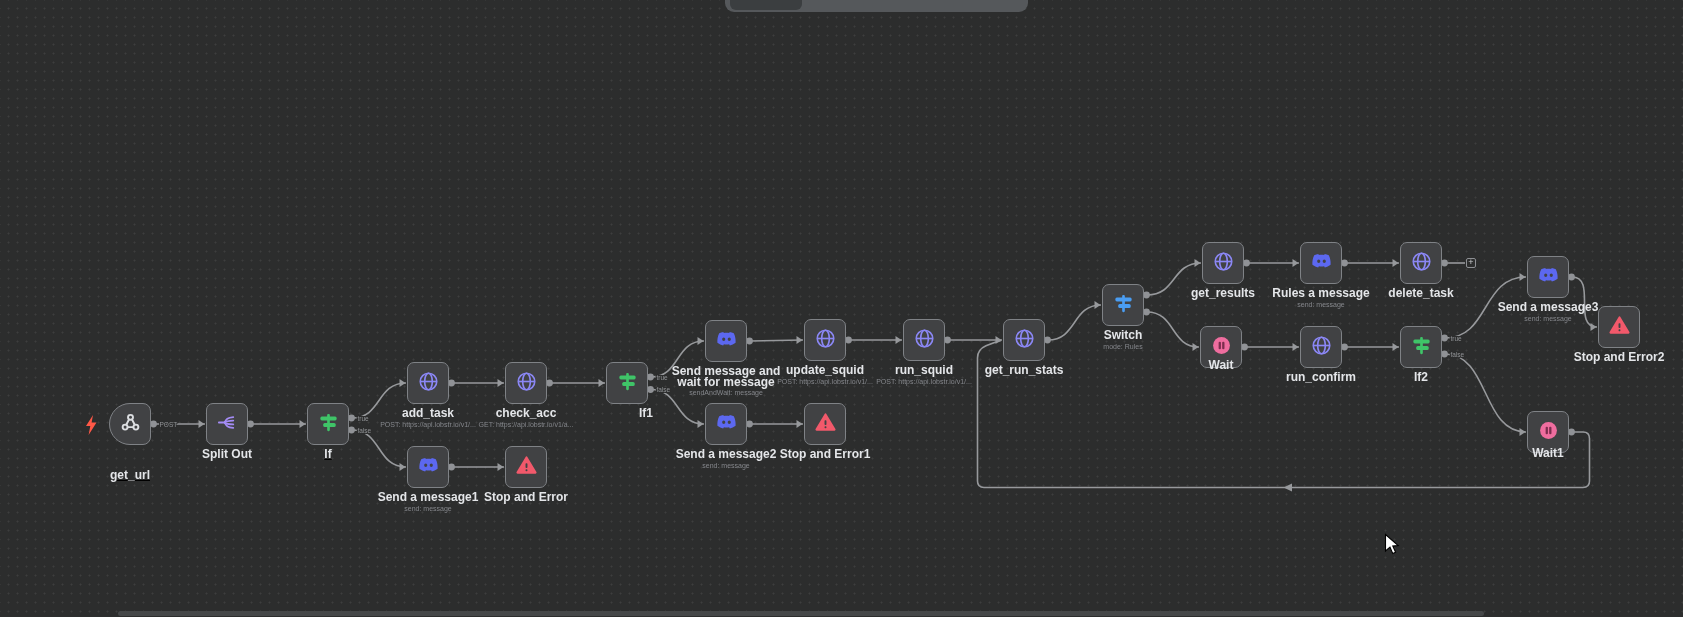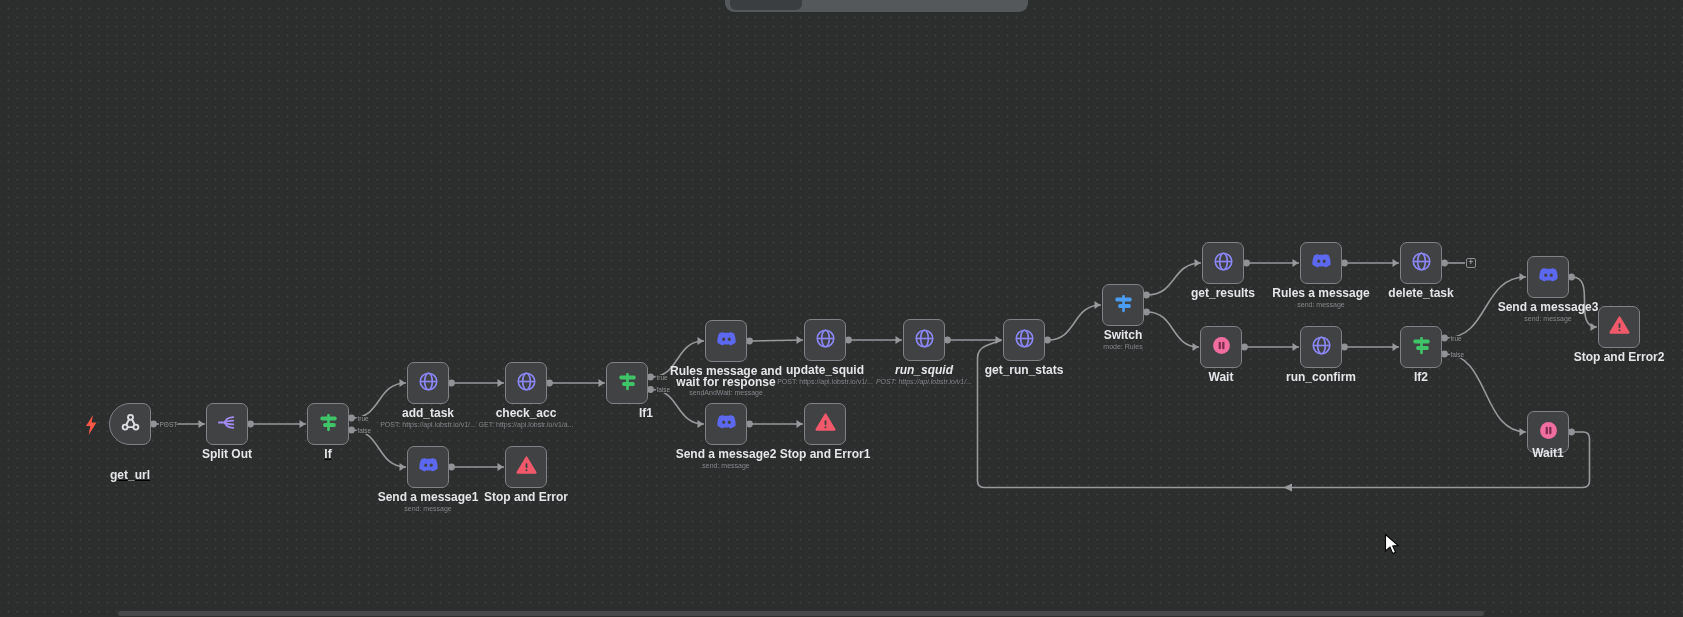--- a/index.html
+++ b/index.html
@@ -242,21 +242,21 @@
       </div>
       <div class="nlbl" style="left: 584px; top: 408px;">
         <div class="n-label">If1</div>
       </div>
       <div class="node" style="left: 705px; top: 320px;">
         <span><svg width="23" height="23" viewBox="0 0 24 24">
             <path fill="#5c68f0" fill-rule="evenodd" d="M19.6 5.6c-1.4-.7-2.9-1.1-4.4-1.4l-.3 1c-1-.2-1.9-.3-2.9-.3s-1.9.1-2.9.3l-.3-1c-1.5.3-3 .7-4.4 1.4C2.8 8.9 2.3 12.1 2.5 15.3c2 1.5 4 2.4 6 3l.8-1.4c.9.3 1.8.4 2.7.4s1.8-.1 2.7-.4l.8 1.4c2-.6 4-1.5 6-3 .2-3.2-.3-6.4-1.9-9.7zM9.1 13.6c-.9 0-1.6-.8-1.6-1.8s.7-1.8 1.6-1.8 1.6.8 1.6 1.8-.7 1.8-1.6 1.8zm5.8 0c-.9 0-1.6-.8-1.6-1.8s.7-1.8 1.6-1.8 1.6.8 1.6 1.8-.7 1.8-1.6 1.8z"></path>
           </svg></span>
       </div>
       <div class="nlbl" style="left: 664px; top: 366px;">
-        <div class="n-label">Rules message and wait for response</div>
+        <div class="n-label">Send message and wait for message</div>
         <div class="n-sub">sendAndWait: message</div>
       </div>
       <div class="node" style="left: 804px; top: 319px;">
         <span><svg width="23" height="23" viewBox="0 0 24 24">
             <g fill="none" stroke="#8b87f5" stroke-width="1.7">
        <circle cx="12" cy="12" r="8.6"></circle>
               <path d="M3.4 12 H20.6"></path>
        <ellipse cx="12" cy="12" rx="4" ry="8.6"></ellipse>
             </g>
           </svg></span>
@@ -267,21 +267,21 @@
       </div>
       <div class="node" style="left: 903px; top: 319px;">
         <span><svg width="23" height="23" viewBox="0 0 24 24">
             <g fill="none" stroke="#8b87f5" stroke-width="1.7">
        <circle cx="12" cy="12" r="8.6"></circle>
               <path d="M3.4 12 H20.6"></path>
        <ellipse cx="12" cy="12" rx="4" ry="8.6"></ellipse>
             </g>
           </svg></span>
       </div>
-      <div class="nlbl" style="left: 862px; top: 365px; font-style: italic;">
+      <div class="nlbl" style="left: 862px; top: 365px;">
         <div class="n-label">run_squid</div>
         <div class="n-sub">POST: https://api.lobstr.io/v1/...</div>
       </div>
       <div class="node" style="left: 1003px; top: 319px;">
         <span><svg width="23" height="23" viewBox="0 0 24 24">
             <g fill="none" stroke="#8b87f5" stroke-width="1.7">
        <circle cx="12" cy="12" r="8.6"></circle>
               <path d="M3.4 12 H20.6"></path>
        <ellipse cx="12" cy="12" rx="4" ry="8.6"></ellipse>
             </g>
@@ -336,21 +336,21 @@
       <div class="nlbl" style="left: 1359px; top: 288px;">
         <div class="n-label">delete_task</div>
       </div>
       <div class="node" style="left: 1200px; top: 326px;">
         <span><svg width="23" height="23" viewBox="0 0 24 24">
             <circle cx="12" cy="12" r="8.8" fill="#ef6d9f"></circle>
        <rect x="9" y="8" width="2.4" height="8" rx="1.1" fill="#7c2d4e"></rect>
        <rect x="12.7" y="8" width="2.4" height="8" rx="1.1" fill="#7c2d4e"></rect>
           </svg></span>
       </div>
-      <div class="nlbl" style="left: 1159px; top: 372px;">
+      <div class="nlbl" style="left: 1159px; top: 360px;">
         <div class="n-label">Wait</div>
       </div>
       <div class="node" style="left: 1300px; top: 326px;">
         <span><svg width="23" height="23" viewBox="0 0 24 24">
             <g fill="none" stroke="#8b87f5" stroke-width="1.7">
        <circle cx="12" cy="12" r="8.6"></circle>
               <path d="M3.4 12 H20.6"></path>
        <ellipse cx="12" cy="12" rx="4" ry="8.6"></ellipse>
             </g>
           </svg></span>

